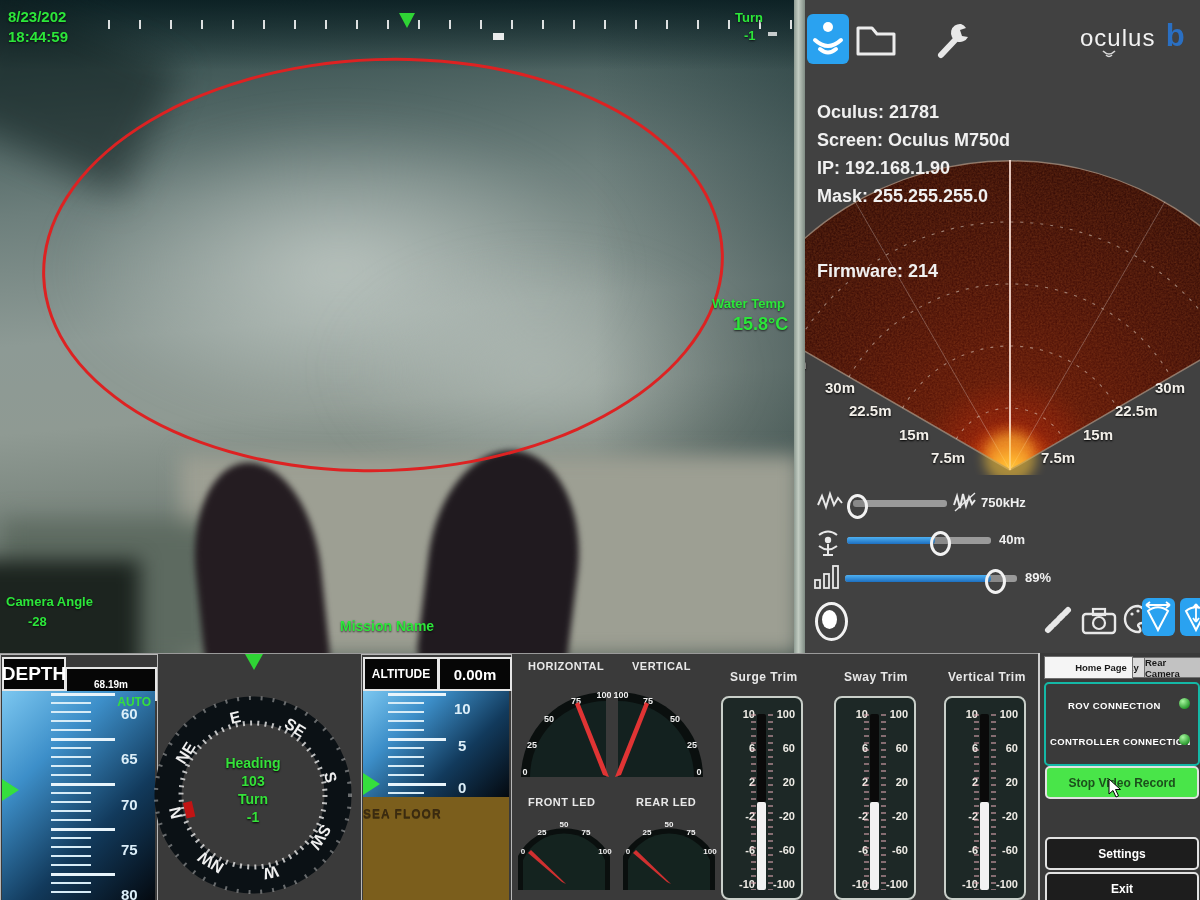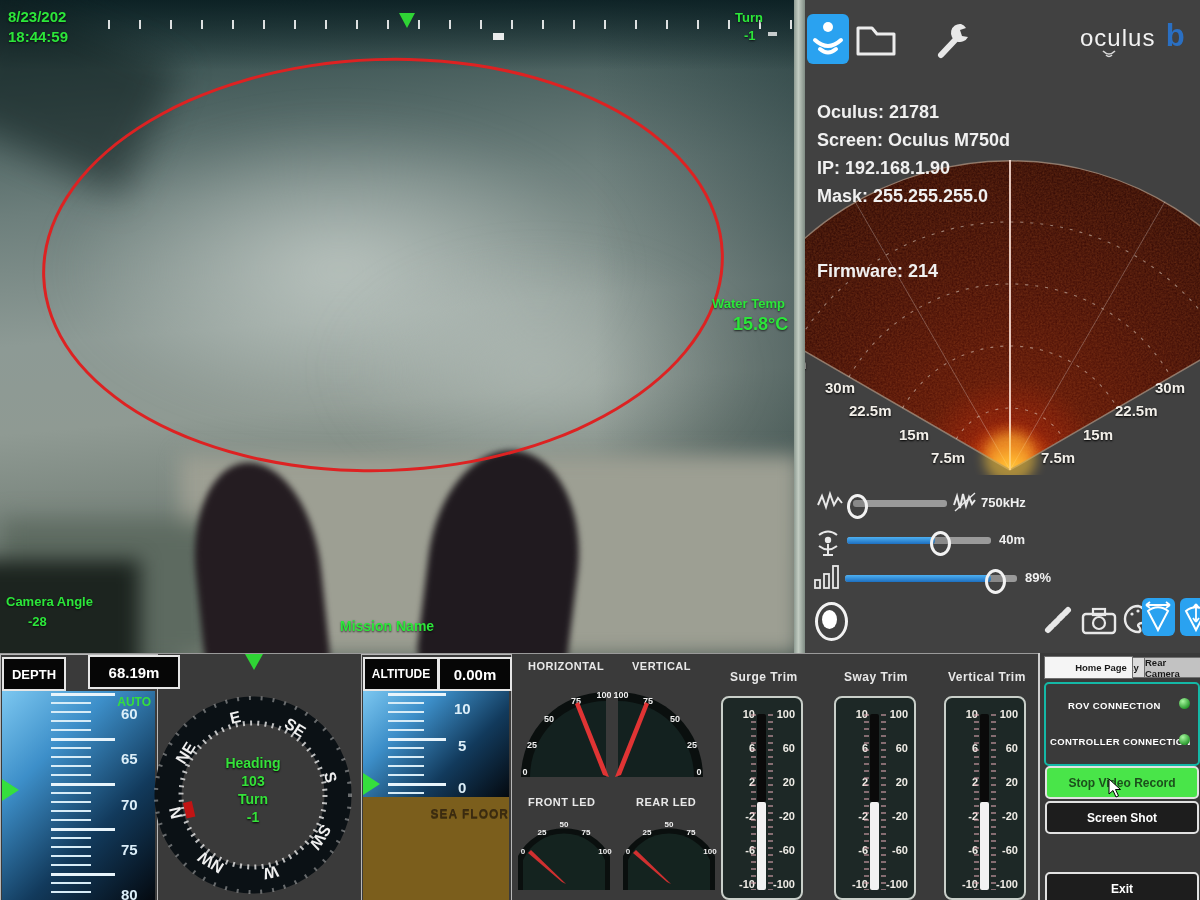--- a/index.html
+++ b/index.html
@@ -255,24 +255,24 @@
     <div class="sonar-info" style="top:102px;">Oculus: 21781</div>
     <div class="sonar-info" style="top:130px;">Screen: Oculus M750d</div>
     <div class="sonar-info" style="top:158px;">IP: 192.168.1.90</div>
     <div class="sonar-info" style="top:186px;">Mask: 255.255.255.0</div>
     <div class="sonar-info" style="top:214px;margin-top:47px;">Firmware: 214</div>
   </div>
 
   <div id="bottom" class="abs">
 
     <div class="abs" style="left:0;top:0;width:156px;height:247px;border:1px solid #b8b8b8;">
-      <div class="hdr-box" style="left:1px;top:2px;width:60px;height:30px;font-size:13px;">
+      <div class="hdr-box" style="left:1px;top:2px;width:60px;height:30px;font-size:19px;">
         <span>DEPTH</span>
       </div>
-      <div class="hdr-box" style="left:64px;top:0;width:88px;height:30px;font-size:15px;margin-left:23px;">
+      <div class="hdr-box" style="left:64px;top:12px;width:88px;height:30px;font-size:10px;">
         <span>68.19m</span>
       </div>
       <div class="blue-scale" style="left:1px;top:36px;width:153px;height:210px;"></div>
       <div class="ruler-minor" style="left:50px;top:38px;width:40px;height:206px;"></div>
       <div class="ruler-major" style="left:50px;top:38px;width:64px;height:206px;"></div>
       <div class="abs" style="right:6px;top:40px;color:#35df3d;font-weight:bold;font-size:12px;">AUTO</div>
       <div class="scale-num" style="left:120px;top:50px;">60</div>
       <div class="scale-num" style="left:120px;top:95px;">65</div>
       <div class="scale-num" style="left:120px;top:141px;">70</div>
       <div class="scale-num" style="left:120px;top:186px;">75</div>
@@ -330,21 +330,21 @@
         <span>0.00m</span>
       </div>
       <div class="blue-scale" style="left:1px;top:36px;width:146px;height:106px;"></div>
       <div class="ruler-minor" style="left:26px;top:38px;width:36px;height:102px;"></div>
       <div class="ruler-major" style="left:26px;top:38px;width:58px;height:102px;"></div>
       <div class="scale-num" style="left:92px;top:45px;">10</div>
       <div class="scale-num" style="left:96px;top:82px;">5</div>
       <div class="scale-num" style="left:96px;top:124px;">0</div>
       <div class="green-arrow" style="left:1px;top:118px;"></div>
       <div class="abs" style="left:1px;top:142px;width:146px;height:104px;background:#7b5e1c;">
-        <div style="text-align:right;margin-top:10px;color:#3a2a10;font-weight:bold;font-size:12px;
+        <div style="text-align:left;margin-top:10px;color:#3a2a10;font-weight:bold;font-size:12px;
              letter-spacing:1px;text-shadow:0 1px 0 rgba(0,0,0,.4);">SEA FLOOR</div>
       </div>
     </div>
 
     <div class="gauge-label" style="left:528px;top:6px;">HORIZONTAL</div>
     <div class="gauge-label" style="left:632px;top:6px;">VERTICAL</div>
 
     <svg class="abs" style="left:515px;top:22px;" width="96" height="108" viewBox="0 0 96 108">
       <path d="M91 101 L6 101 A85 85 0 0 1 91 16 Z" fill="#0a0f0e"></path>
       <path d="M91 101 L15 101 A76 76 0 0 1 91 25 Z" fill="#13211f"></path>
@@ -474,22 +474,22 @@
     <div class="abs" style="left:4px;top:29px;width:152px;height:80px;border:2px solid #14b8a6;border-radius:5px;">
       <div class="conn-text" style="left:22px;top:16px;">ROV CONNECTION</div>
       <div class="led" style="right:8px;top:14px;"></div>
       <div class="conn-text" style="left:4px;top:52px;">CONTROLLER CONNECTION</div>
       <div class="led" style="right:8px;top:50px;"></div>
     </div>
 
     <div class="cp-btn" style="top:113px;background:#49e549;color:#1c4f1c;">
       <span>Stop Video Record</span>
     </div>
-    <div class="cp-btn" style="top:148px;">
-      <span>Screen Shot</span>
+    <div class="cp-btn" style="top:184px;">
+      <span>Settings</span>
     </div>
     <div class="cp-btn" style="top:219px;">
       <span>Exit</span>
     </div>
 
     <svg class="abs" style="left:68px;top:126px;" width="16" height="20" viewBox="0 0 16 20">
       <polygon points="1,0 1,15 5,11.5 8,18 10.5,16.8 7.5,10.5 12.5,10.5" fill="#fff" stroke="#000" stroke-width="1"></polygon>
     </svg>
   </div>
 

